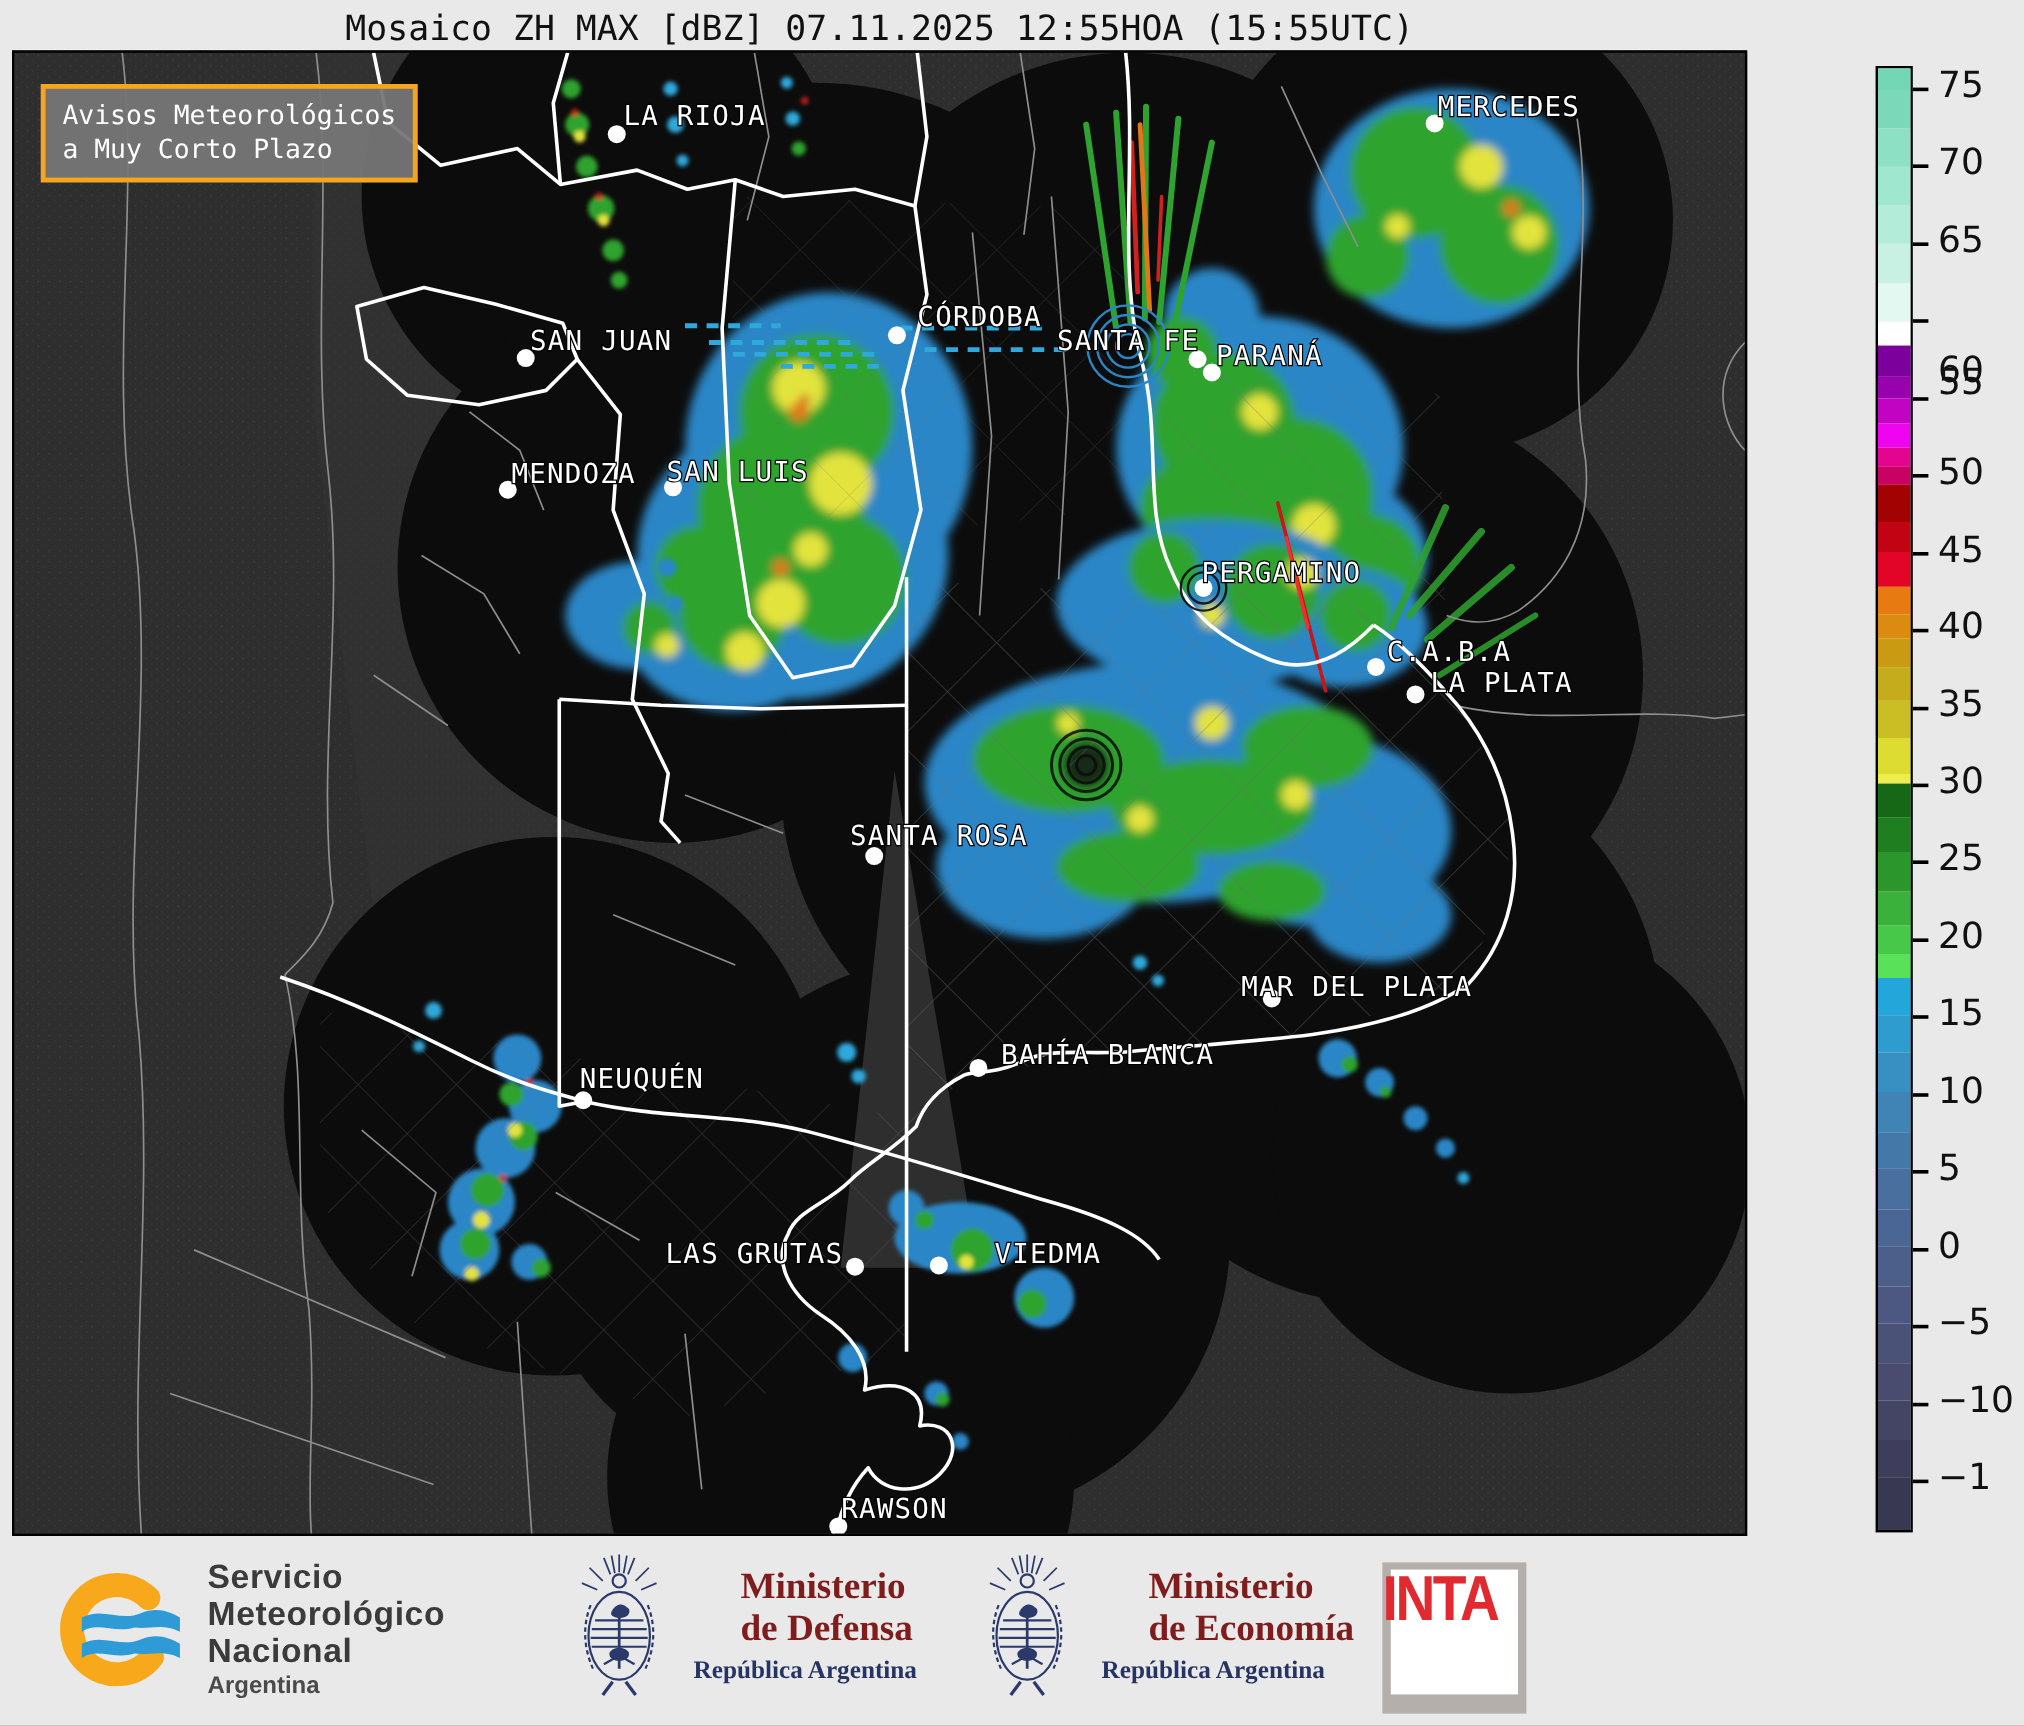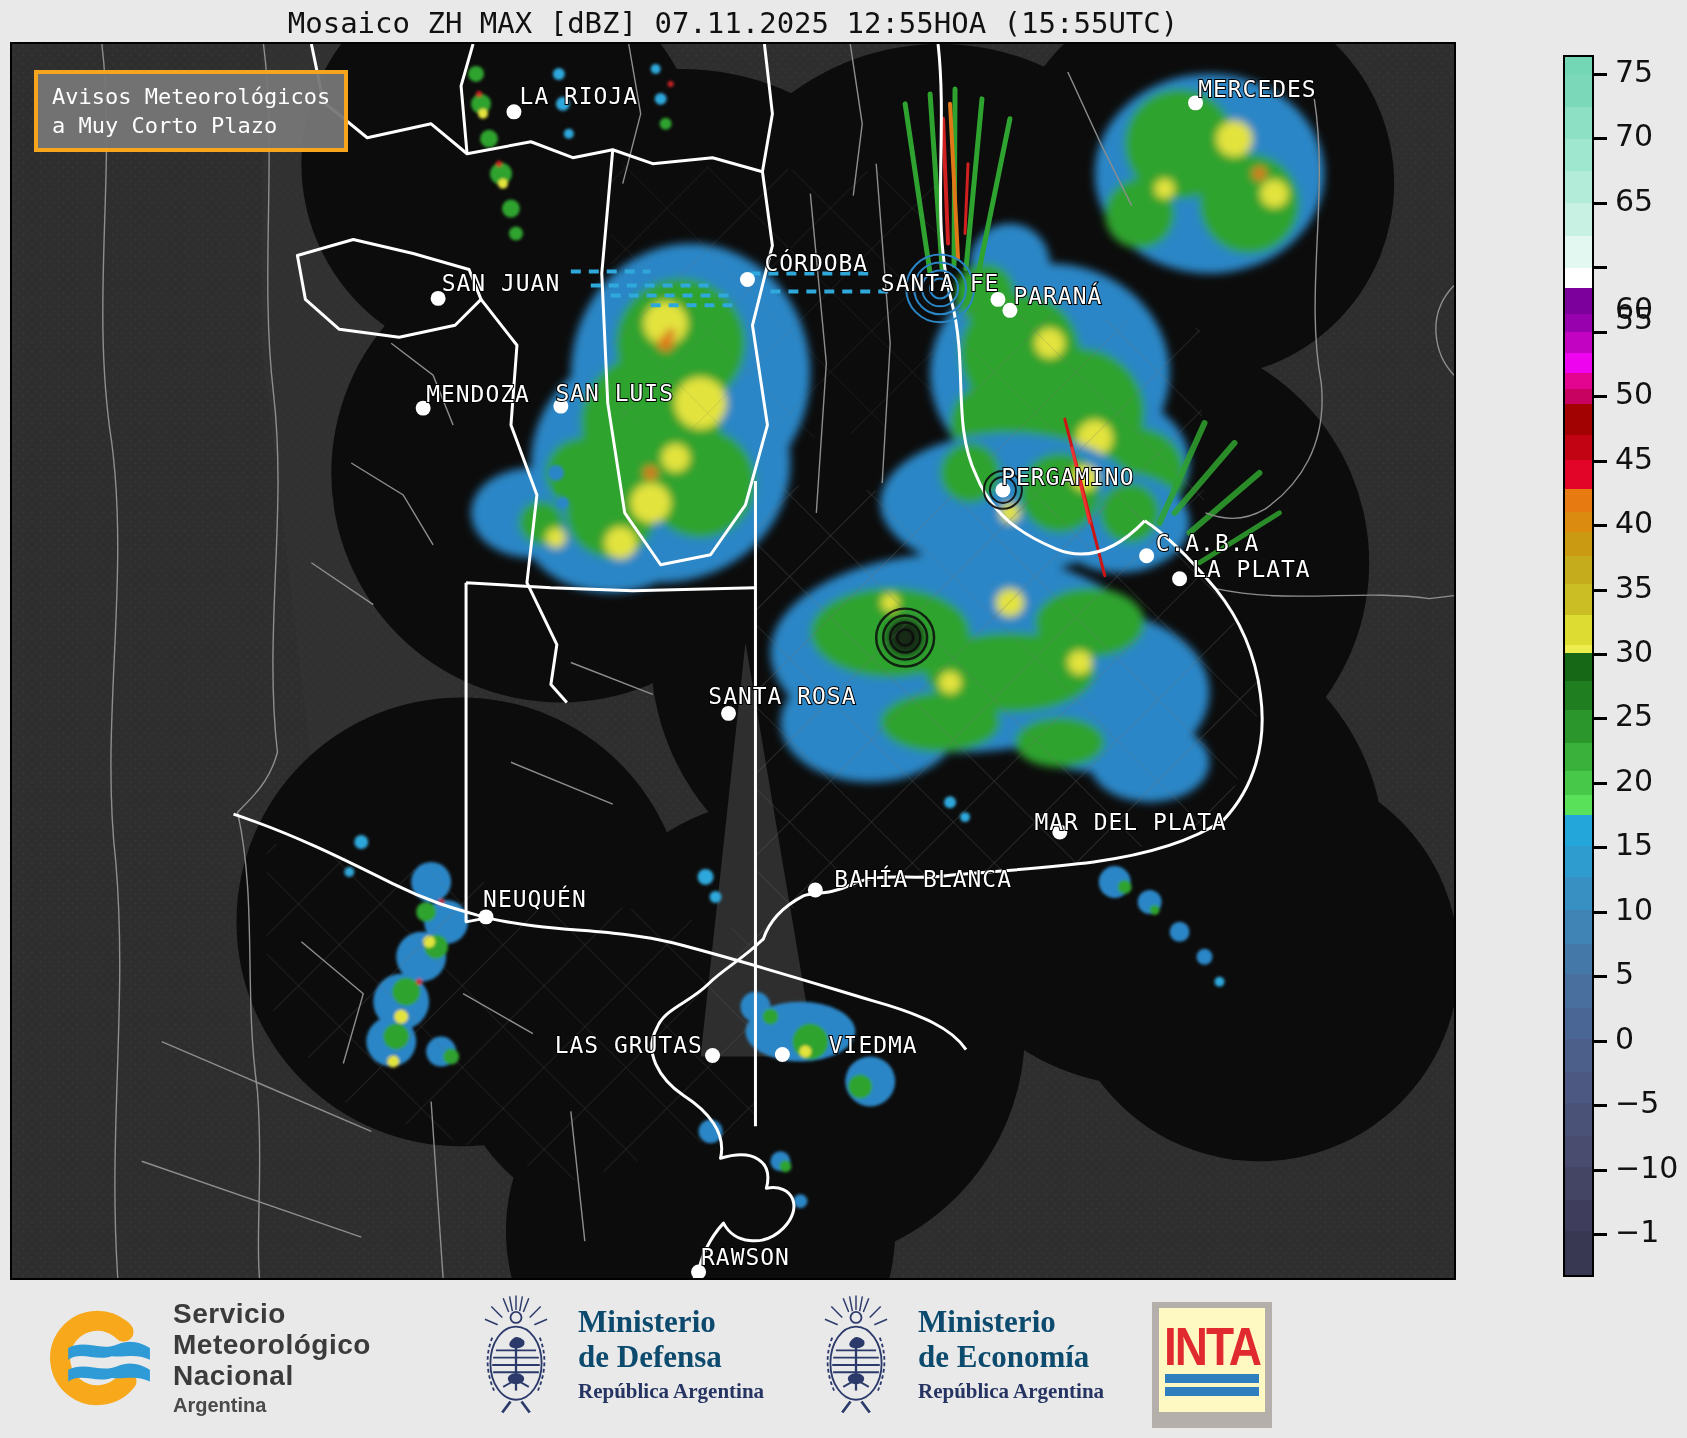--- a/index.html
+++ b/index.html
@@ -21,25 +21,25 @@
   .cb-tick{position:absolute;left:0;width:13px;height:0;border-top:3px solid #000;}
   .cb-label{position:absolute;left:21px;font:30px "DejaVu Sans","Liberation Sans",sans-serif;color:#111;}
   .city-label{font:23px "DejaVu Sans Mono",monospace;fill:#FFF;paint-order:stroke;
               stroke:#000;stroke-width:2px;letter-spacing:1px;}
   .footer{position:absolute;left:0;top:1280px;width:1687px;height:158px;background:#E9E9E9;}
   .logo-block{position:absolute;display:flex;align-items:center;}
   .smn-text{margin-left:14px;}
   .smn-name{font:600 28px/31px "Liberation Sans",sans-serif;color:#3B3B3B;letter-spacing:.5px;}
   .smn-country{font:600 20px/24px "Liberation Sans",sans-serif;color:#4A4A4A;margin-top:2px;}
   .min-text{margin-left:16px;}
-  .min-name{font:bold 31px/35px "Liberation Serif","DejaVu Serif",serif;color:#0c4a6e;}
+  .min-name{font:bold 31px/35px "Liberation Serif","DejaVu Serif",serif;color:#7f1d1d;margin-left:39px;}
   .min-sub{font:600 21px/26px "Liberation Serif","DejaVu Serif",serif;color:#253462;margin-top:4px;}
   .inta{position:absolute;left:1152px;top:1302px;width:106px;height:104px;background:#B5AFAC;
         padding:6px 7px 16px;box-sizing:content-box;}
-  .inta-inner{background:#fef9c3;width:106px;height:104px;display:flex;flex-direction:column;
+  .inta-inner{background:#ffffff;width:106px;height:104px;display:flex;flex-direction:row;
               justify-content:center;padding:4px 0;box-sizing:border-box;}
   .inta-word{font:bold 46px/46px "Liberation Sans",sans-serif;color:#E02A30;
              text-align:center;letter-spacing:-2px;transform:scaleY(1.15);}
   .inta-bar{height:9px;background:#2F7FBF;margin:4px 6px 0;}
 </style>
 </head>
 <body>
 
 <div class="page">
 

